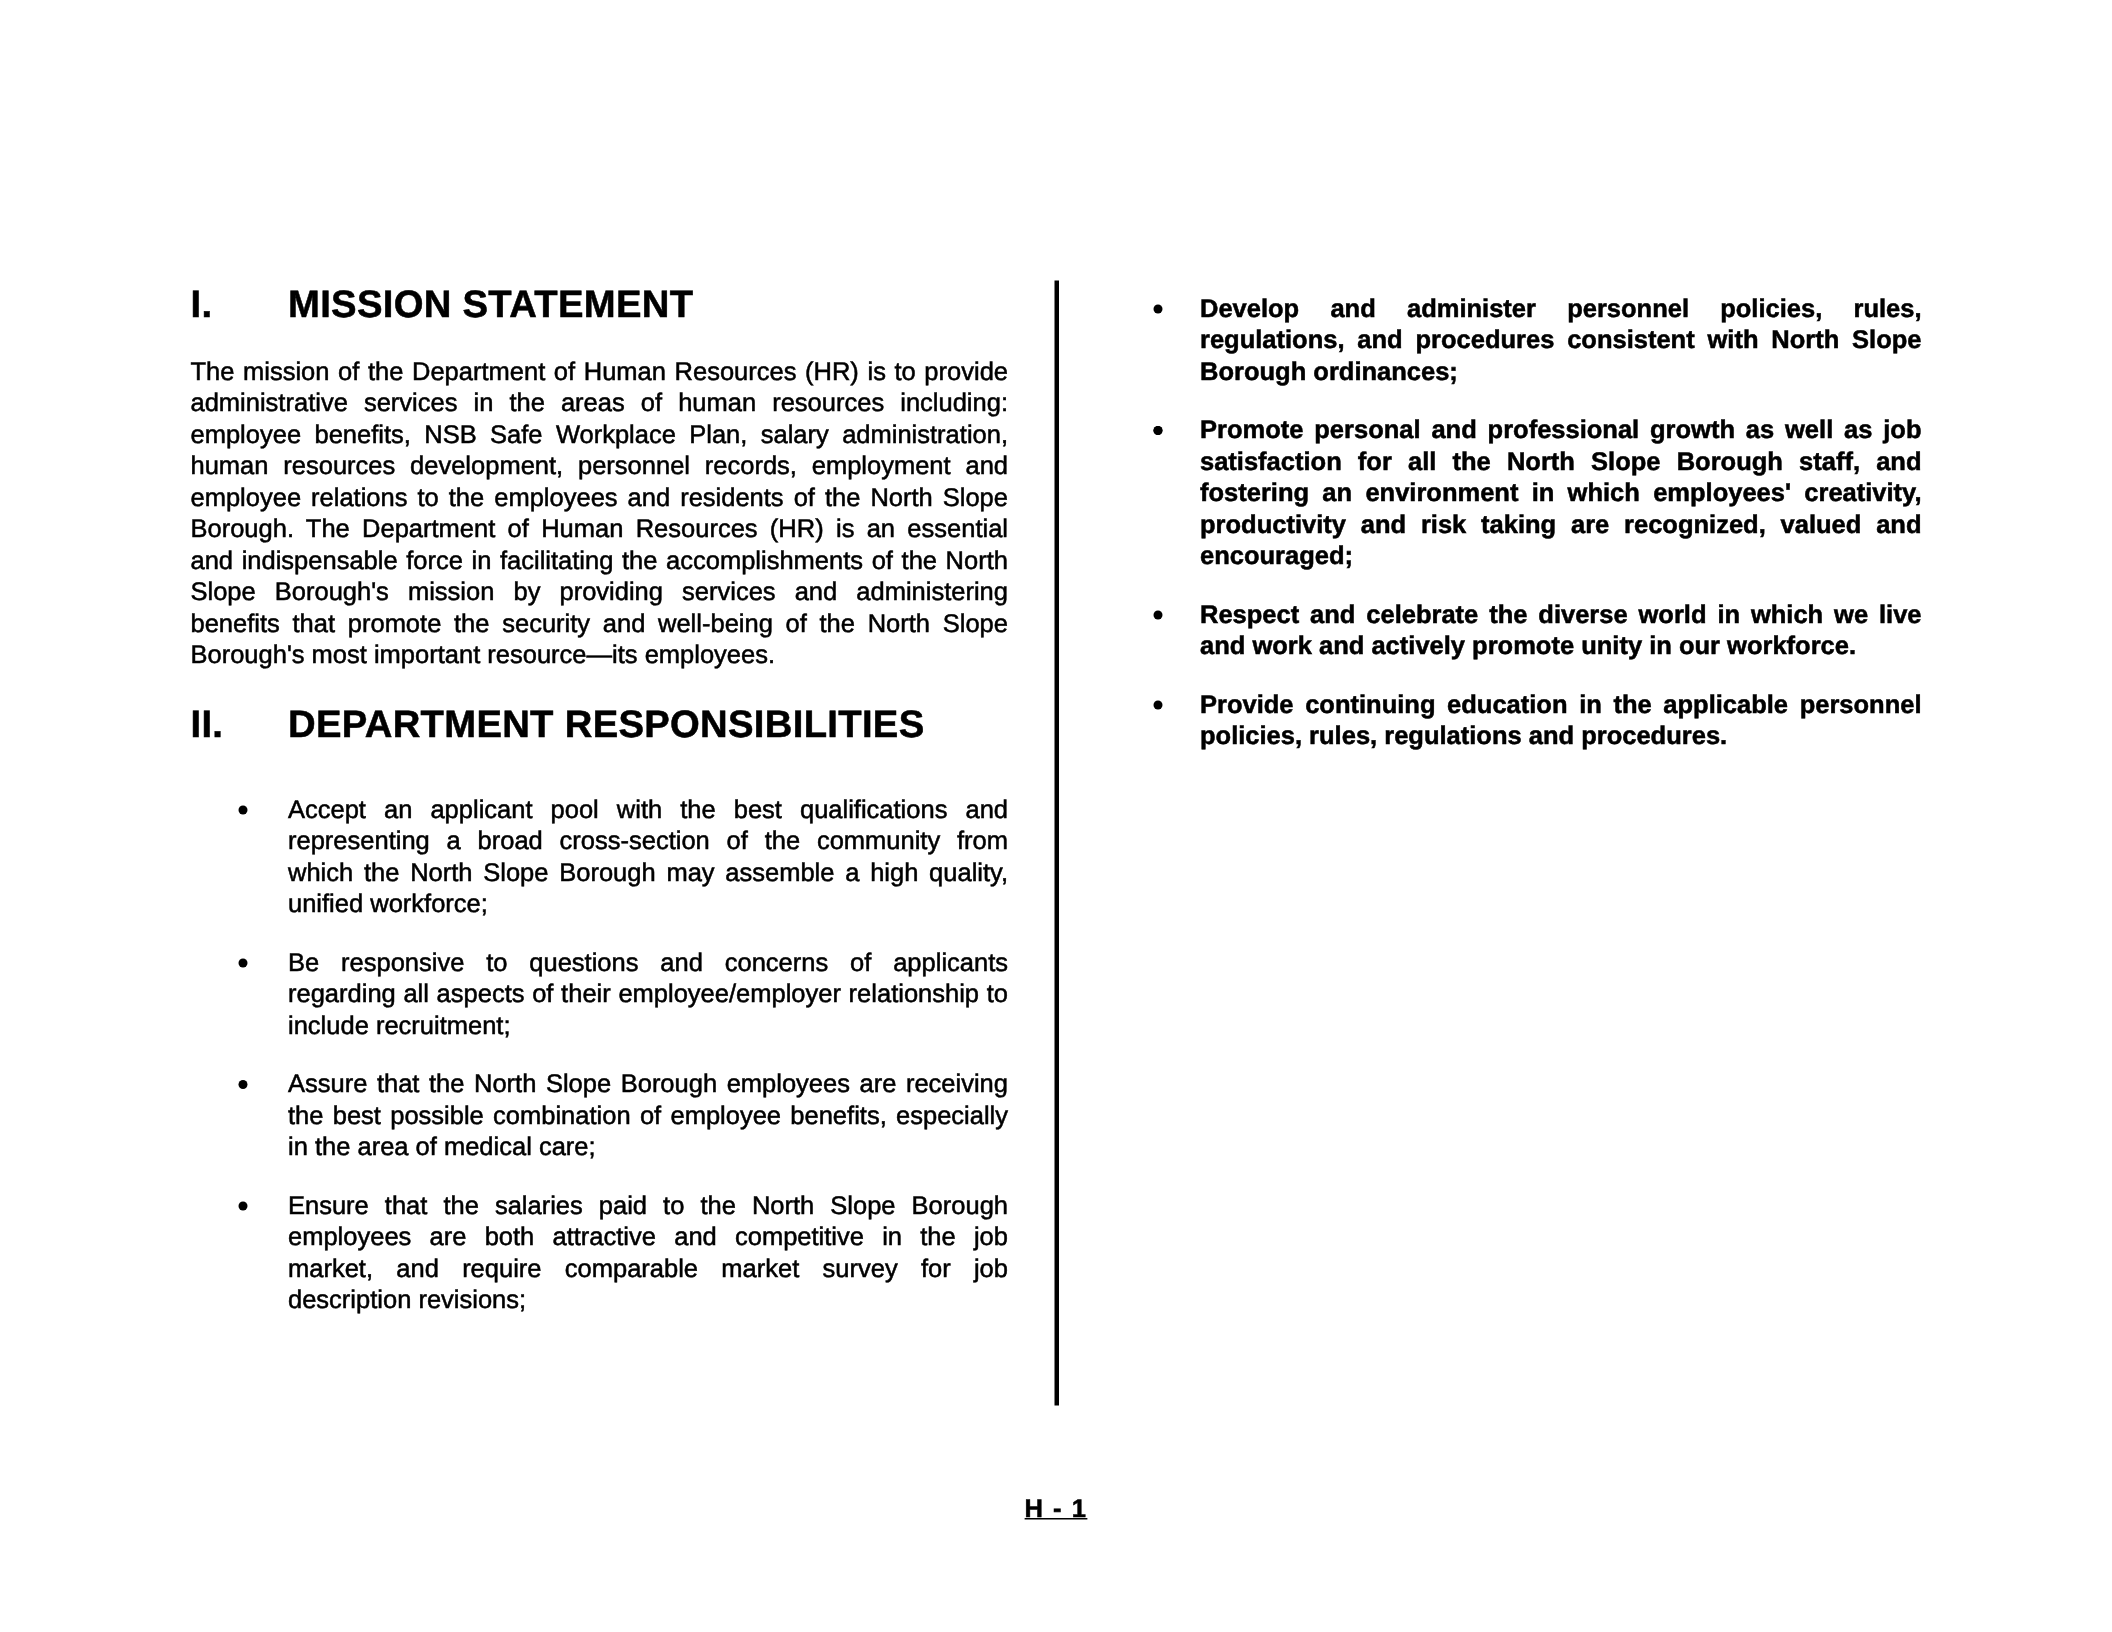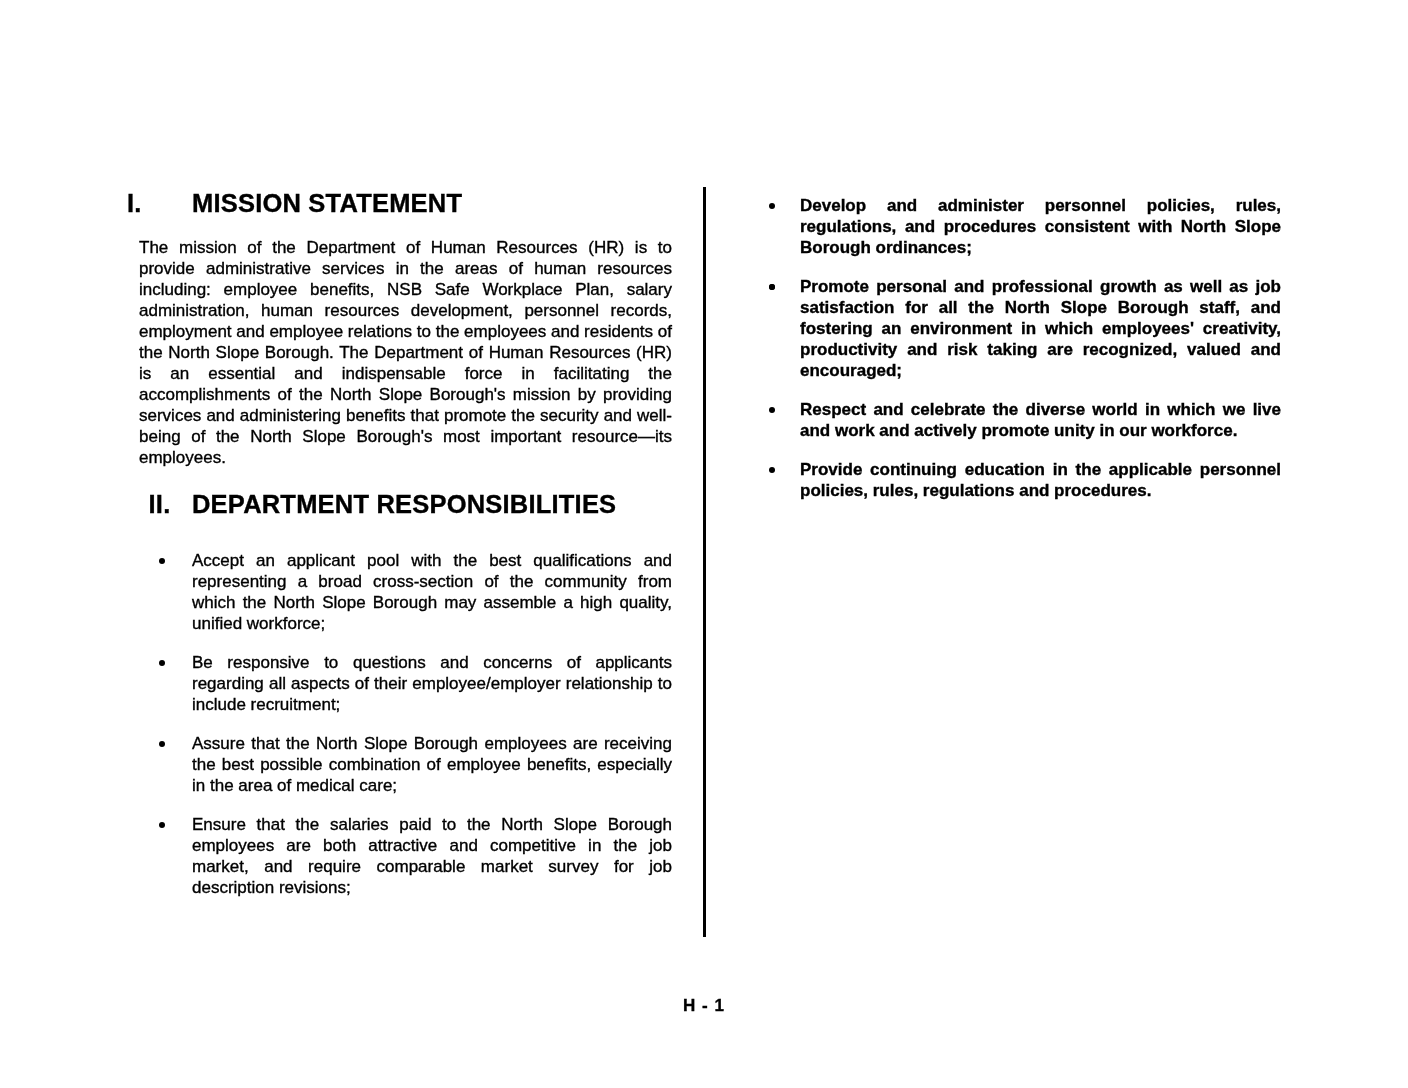--- a/index.html
+++ b/index.html
@@ -38,24 +38,24 @@
     background: #000;
   }
 
   .sec-heading {
     display: flex;
     font-weight: bold;
     margin: 0;
     letter-spacing: 0.2px;
   }
   .sec-num { flex: 0 0 65px; width: 65px; }
-  .sec-heading.second { margin-top: 26px; text-align: center; }
+  .sec-heading.second { margin-top: 26px; }
 
   .body-para {
-    margin: 23px 0 0 12px;
+    margin: 23px 0 0 0;
     text-align: justify;
     text-justify: inter-word;
   }
 
   ul.bullets {
     list-style: none;
     margin: 0;
     padding: 0;
   }
   .col-left ul.bullets { margin-top: 35px; }
@@ -81,20 +81,21 @@
   .col-right .dot { left: 14px; }
 
   .page-footer {
     position: absolute;
     left: 127px;
     top: 995px;
     width: 1154px;
     text-align: center;
     font-weight: bold;
     letter-spacing: 1px;
+    text-decoration: underline;
   }
 </style>
 </head>
 <body>
 
 <main class="col-left">
   <h2 class="sec-heading">
     <span class="sec-num">I.</span>
     <span class="sec-title">MISSION STATEMENT</span>
   </h2>

